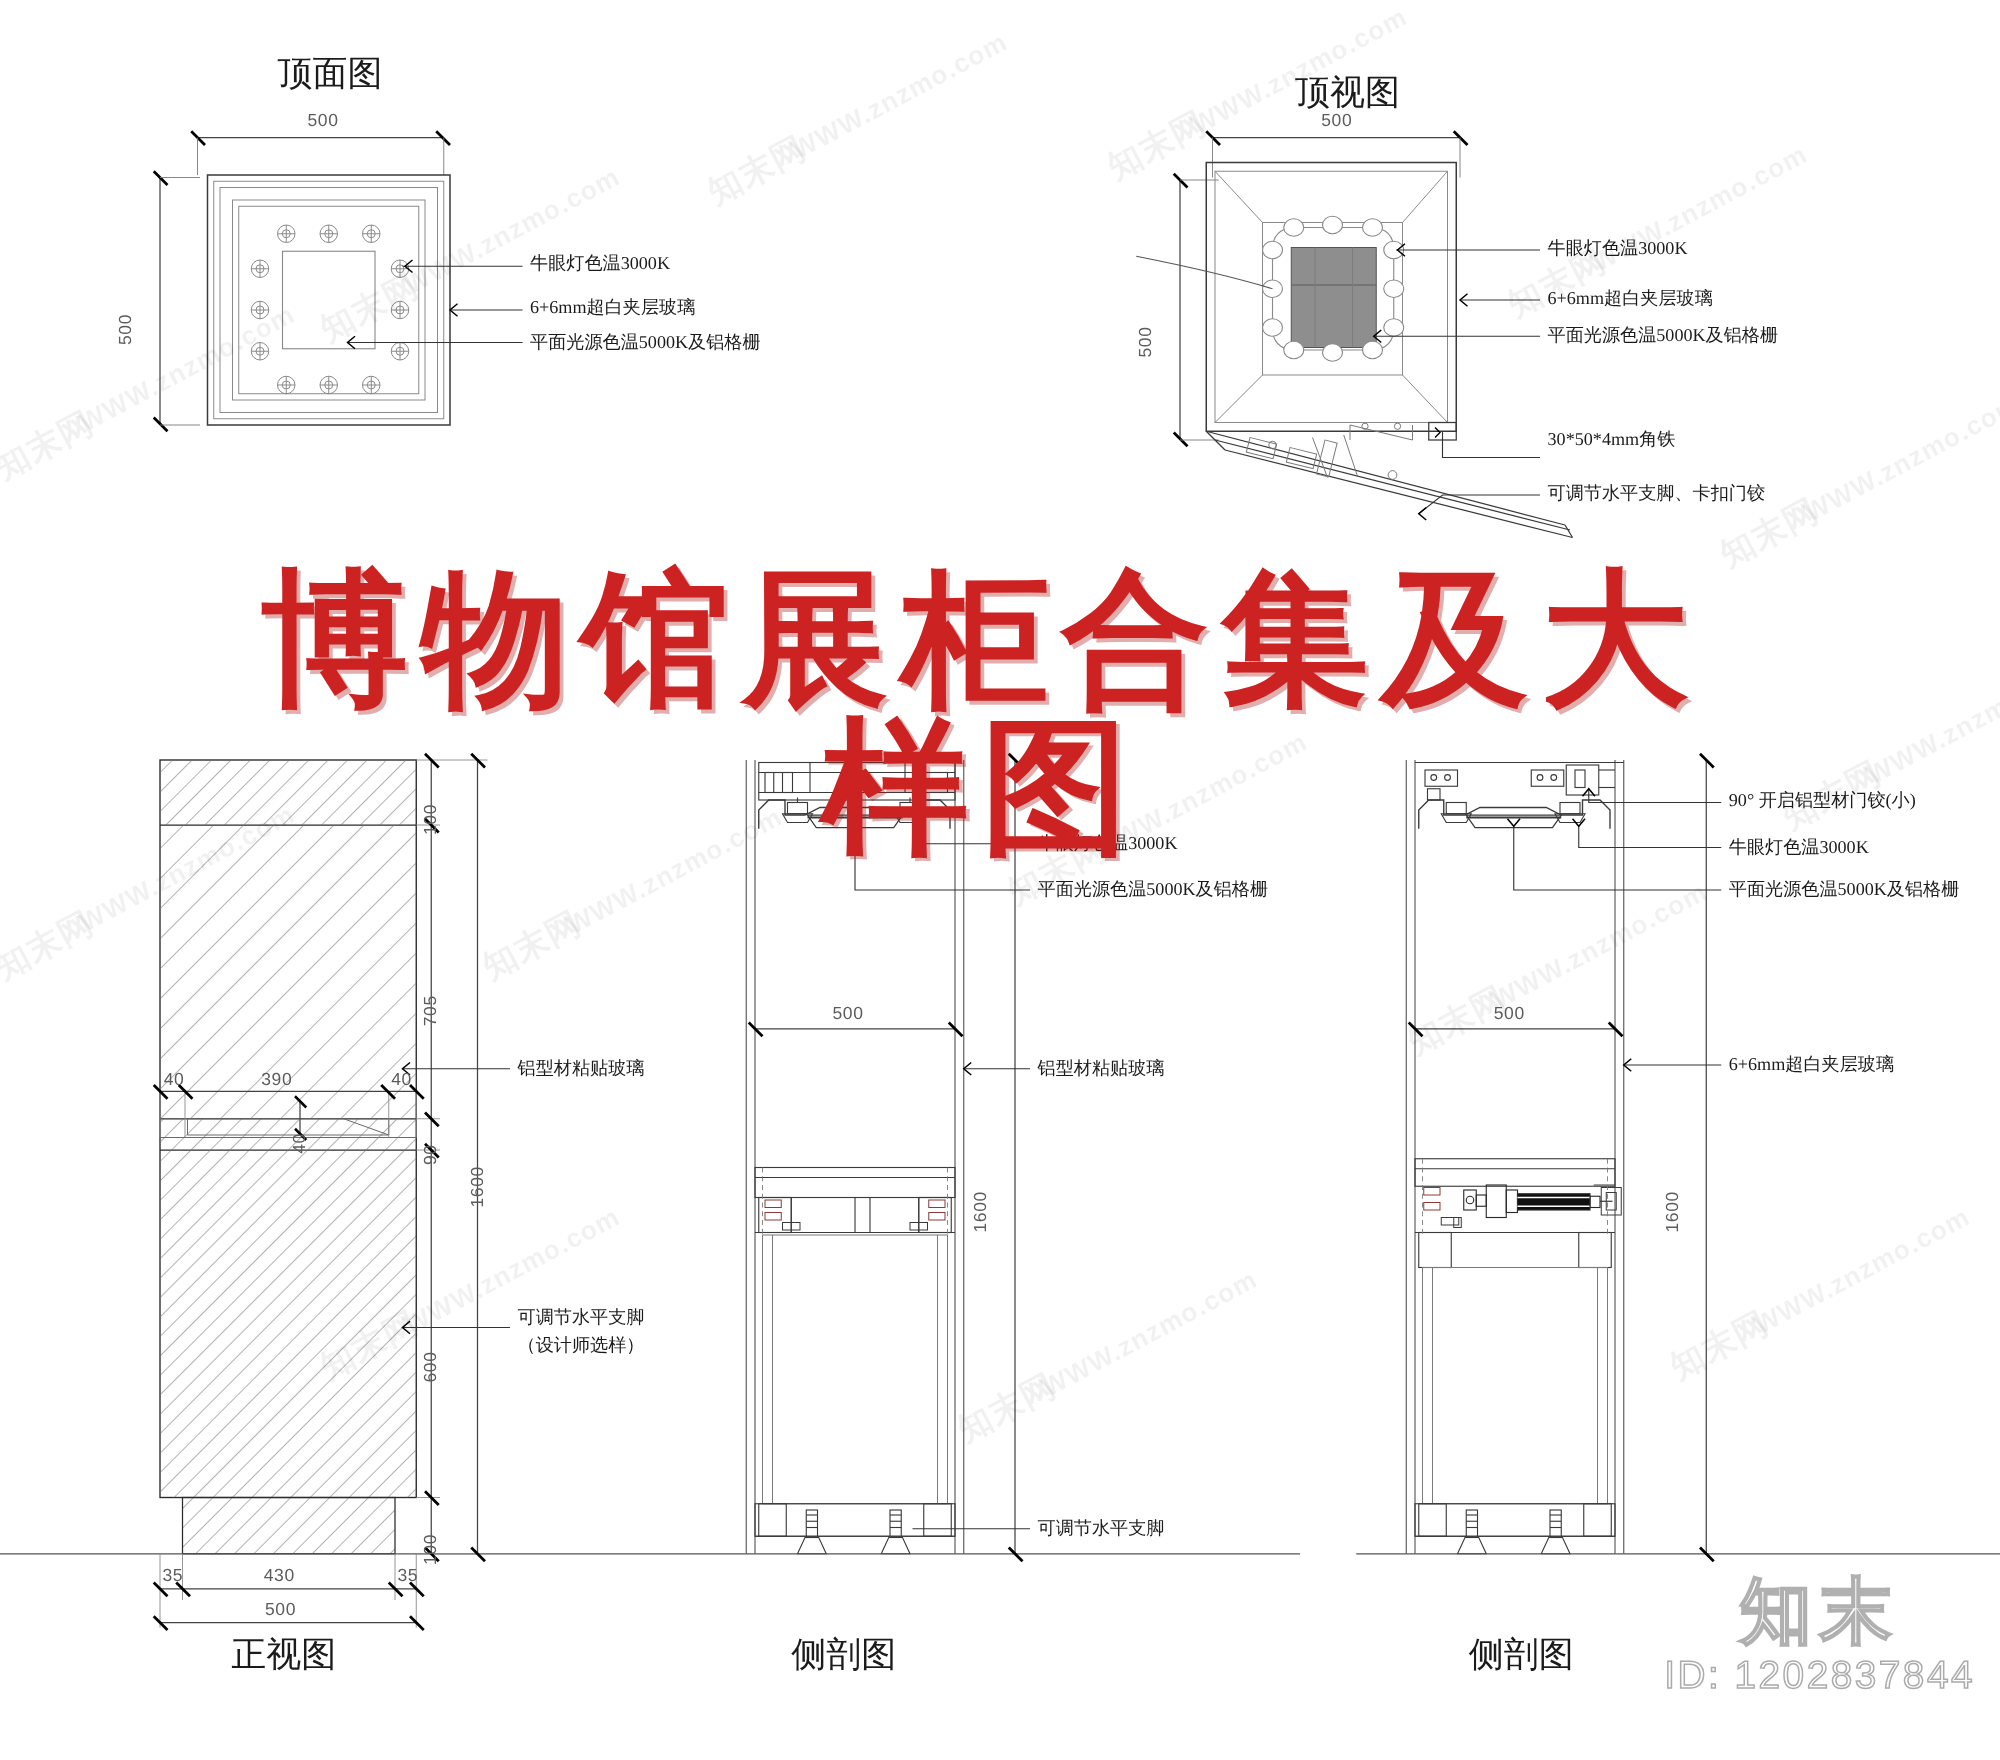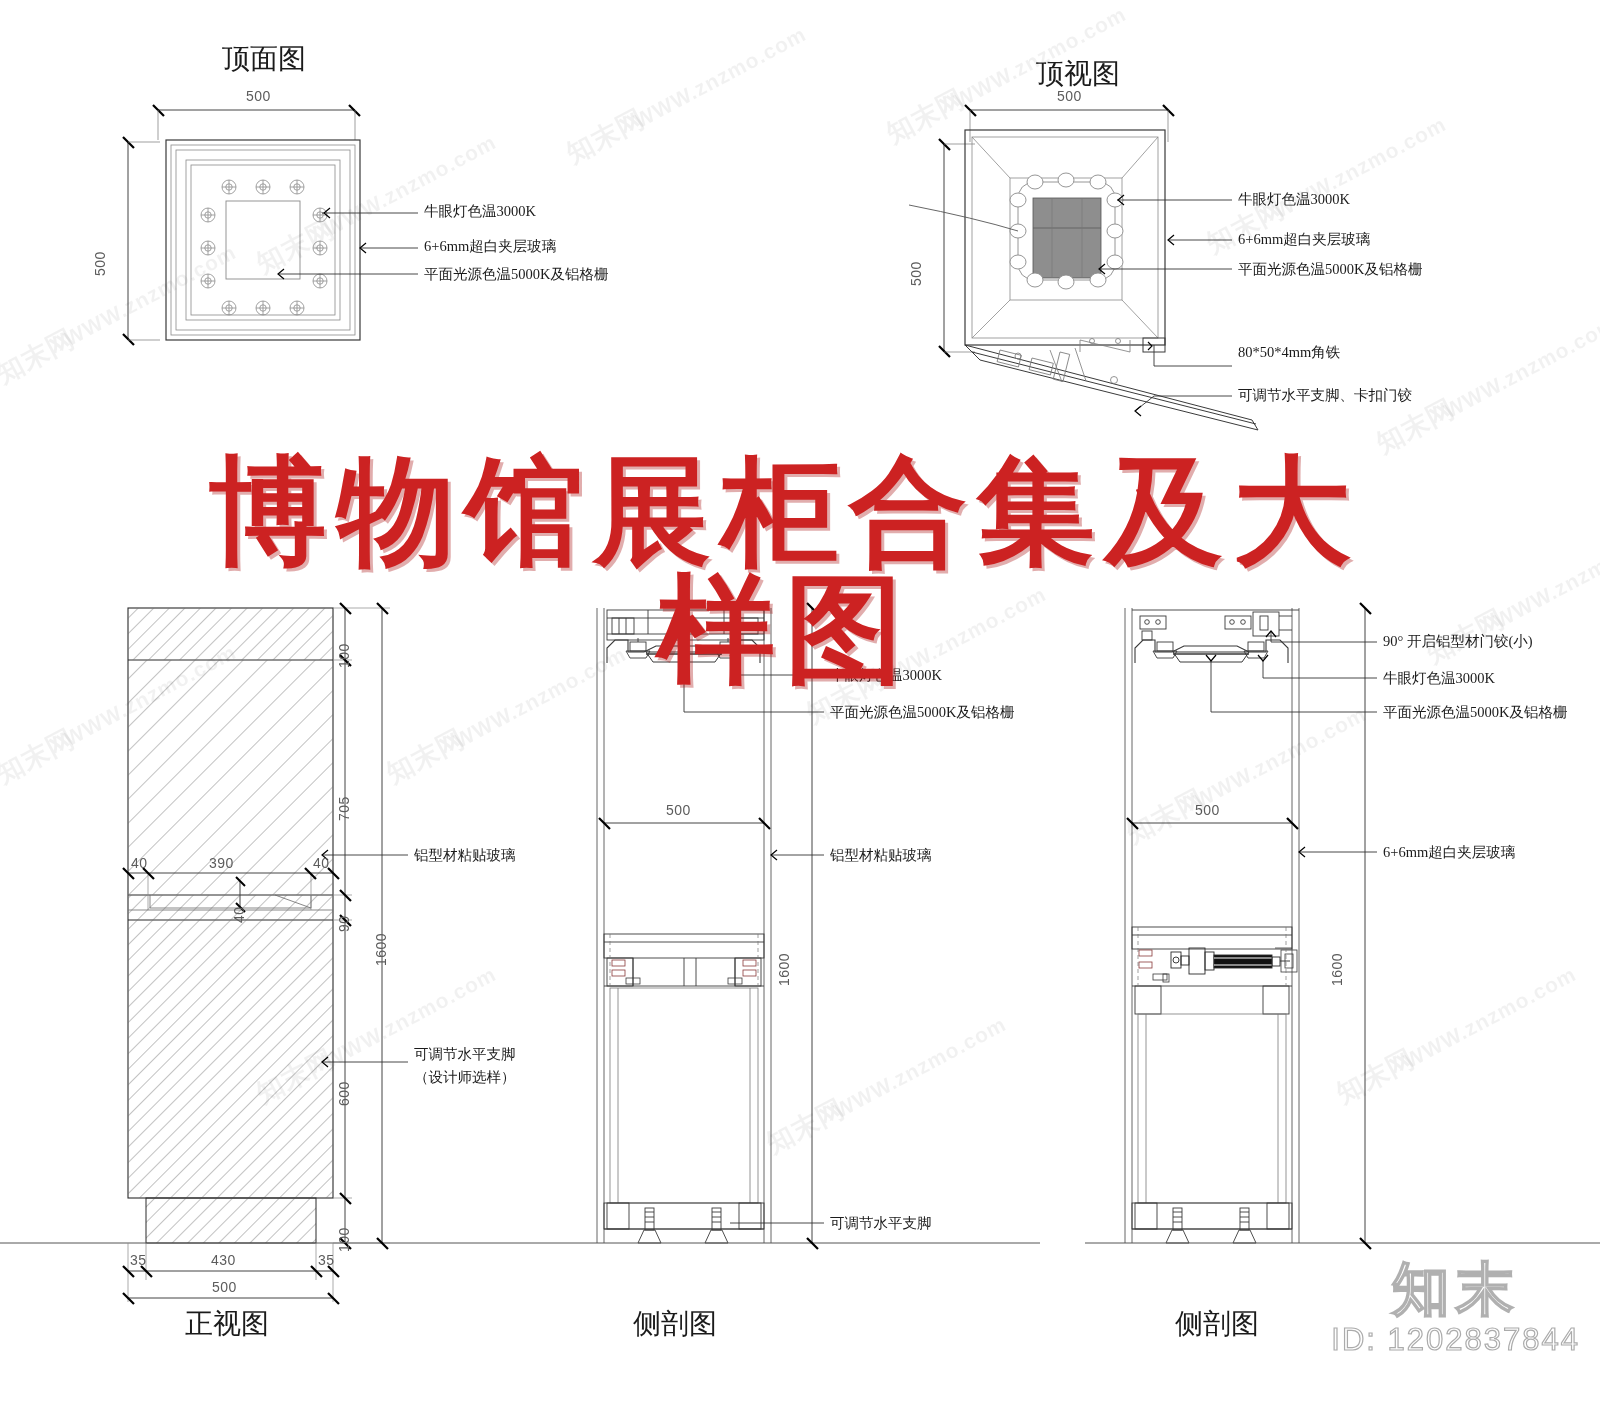--- a/index.html
+++ b/index.html
@@ -343,21 +343,21 @@
       <path d="M205 264 L199 269 L205 274" stroke="#000" stroke-width="1.2" fill="none"></path>
       <path d="M241 406 L235 411 L241 416" stroke="#000" stroke-width="1.2" fill="none"></path>
     </svg>
 
     <div class="dim" style="left:157px; top:88px;">500</div>
     <div class="dim vert" style="left:24px; top:270px;">500</div>
 
     <div class="note" style="left:338px; top:190px;">牛眼灯色温3000K</div>
     <div class="note" style="left:338px; top:230px;">6+6mm超白夹层玻璃</div>
     <div class="note" style="left:338px; top:260px;">平面光源色温5000K及铝格栅</div>
-    <div class="note" style="left:338px; top:343px;">80*50*4mm角铁</div>
+    <div class="note" style="left:338px; top:343px;">30*50*4mm角铁</div>
     <div class="note" style="left:338px; top:386px;">可调节水平支脚、卡扣门铰</div>
   </div>
 
   <div id="main-title" style="color:#CC2222;">博物馆展柜合集及大样图</div>
 
   <div class="view" style="left:0; top:590px; width:560px; height:760px;">
 
     <svg width="560" height="760" style="position:absolute;left:0;top:0;">
 
       <rect x="128" y="18" width="205" height="590" fill="none" stroke="#2a2a2a" stroke-width="1.1"></rect>

